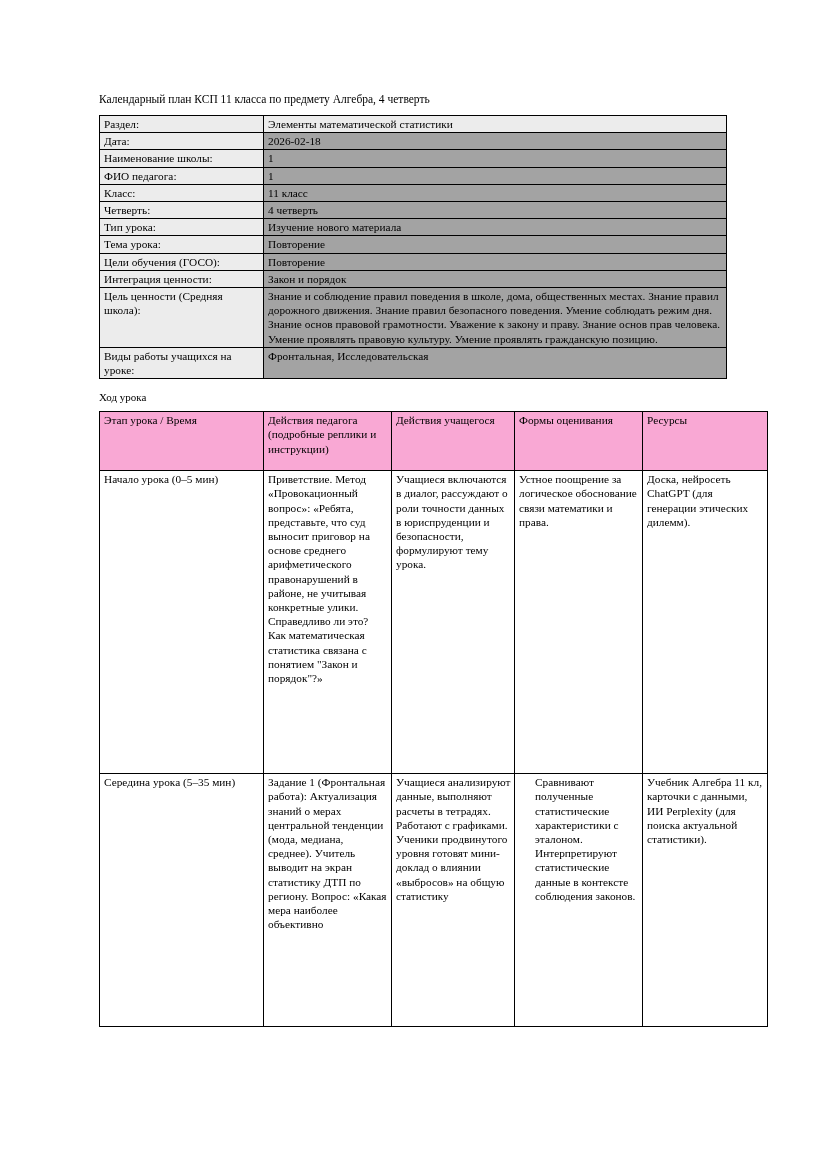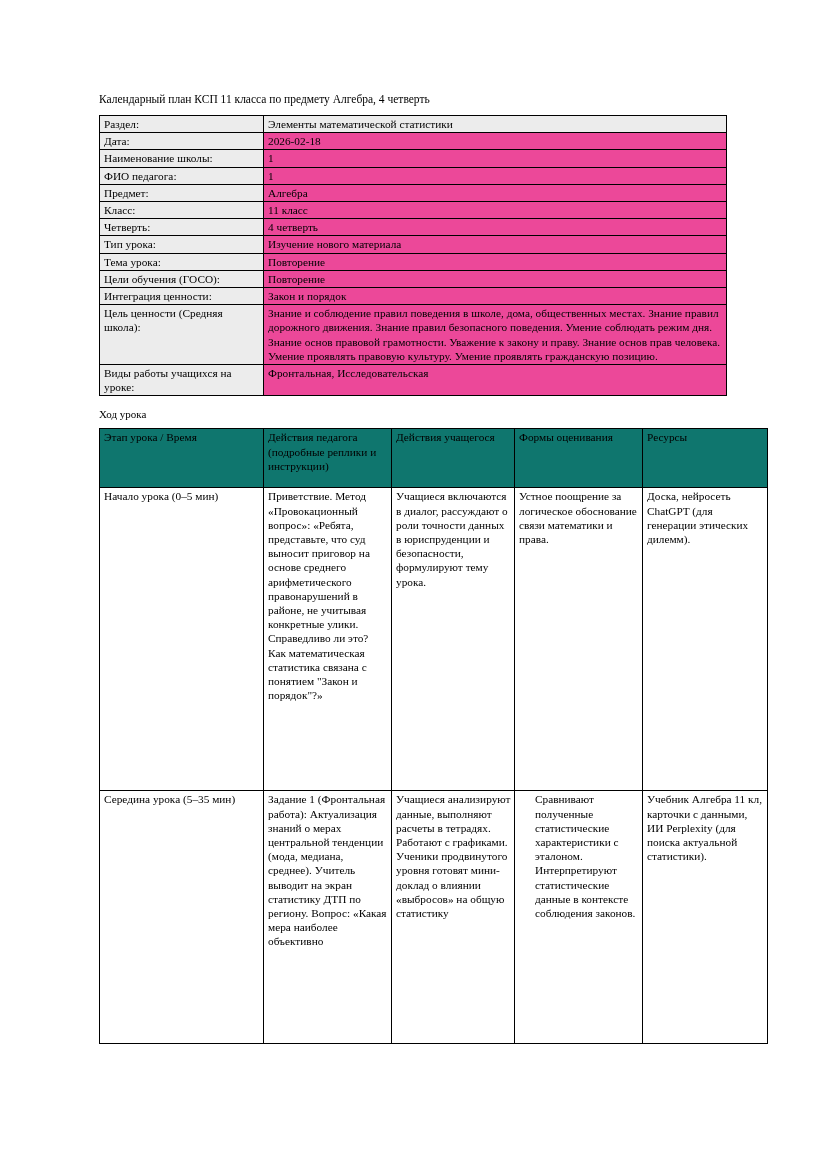--- a/index.html
+++ b/index.html
@@ -57,32 +57,32 @@
     text-align: left;
   }
   table.info-table td.label {
     width: 156px;
     background: #ececec;
   }
   table.info-table tr.shaded td {
     background: #ececec;
   }
   table.info-table td.value {
-    background: #ec4899;
+    background: #a3a3a3;
   }
   table.info-table tr.shaded td.value {
     background: #ececec;
   }
 
   .spacer-between {
     height: 7px;
   }
 
   table.flow-table th {
-    background: #0f766e;
+    background: #f9a8d4;
     vertical-align: top;
   }
   table.flow-table th .hdr {
     display: block;
   }
   .col-stage   { width: 156px; }
   .col-teacher { width: 120px; }
   .col-student { width: 115px; }
   .col-assess  { width: 120px; }
   .col-res     { width: 117px; }
@@ -120,24 +120,20 @@
           </tr>
           <tr>
             <td class="label">Наименование школы:</td>
             <td class="value">1</td>
           </tr>
           <tr>
             <td class="label">ФИО педагога:</td>
             <td class="value">1</td>
           </tr>
           <tr>
-            <td class="label">Предмет:</td>
-            <td class="value">Алгебра</td>
-          </tr>
-          <tr>
             <td class="label">Класс:</td>
             <td class="value">11 класс</td>
           </tr>
           <tr>
             <td class="label">Четверть:</td>
             <td class="value">4 четверть</td>
           </tr>
           <tr>
             <td class="label">Тип урока:</td>
             <td class="value">Изучение нового материала</td>

